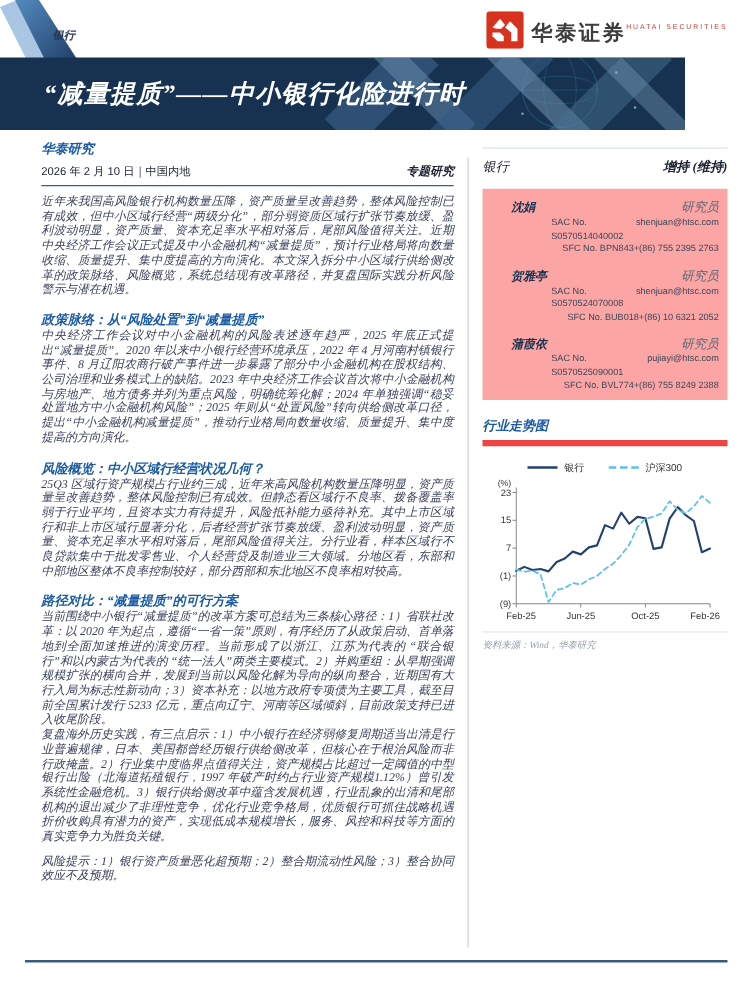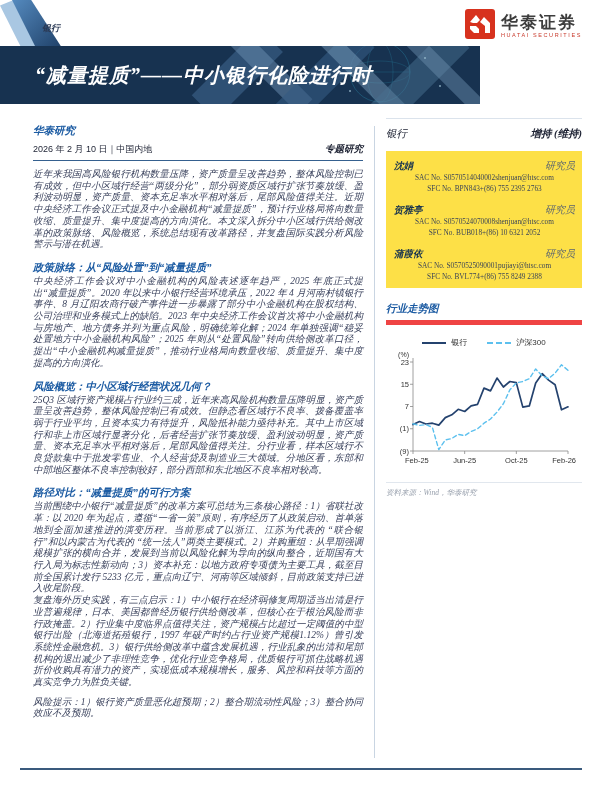--- a/index.html
+++ b/index.html
@@ -8,61 +8,61 @@
   
   .deco-stripes{position:absolute;top:0;left:0;width:80px;height:56px;}
   .stripe-light{position:absolute;top:0;left:0;width:80px;height:56px;
     background:#a9c7e2;clip-path:polygon(0% 10%,17% 0%,56% 80%,30% 95%);}
   .stripe-dark{position:absolute;top:0;left:0;width:80px;height:56px;
     background:linear-gradient(135deg,#5b93c9 0%,#1c3c63 85%);
     clip-path:polygon(15% 0%,39% 0%,84% 100%,50% 100%);}
   .category-tag{position:absolute;top:22px;left:42px;font-size:9px;font-style:italic;
     font-weight:bold;color:#2b3a55;}
   .logo{position:absolute;top:9px;right:18px;display:flex;align-items:center;gap:6px;}
-  .logo-text{display:flex;flex-direction:column;line-height:1;}
+  .logo-text{display:flex;flex-direction:row;line-height:1;}
   .logo-cn{font-size:17px;font-weight:bold;color:#3d3d3d;letter-spacing:2px;
     font-family:"Liberation Sans",sans-serif;}
   .logo-en{font-size:5.5px;color:#c8392b;letter-spacing:1.6px;margin-top:2px;
     font-family:"Liberation Sans",sans-serif;}
   
-  .banner{position:absolute;top:46px;left:0;width:480px;height:58px;background:#173250;}
+  .banner{position:absolute;top:46px;left:0;width:548px;height:58px;background:#173250;}
   .banner-pattern{position:absolute;top:0;right:0;width:290px;height:58px;overflow:hidden;}
   .banner-title{position:absolute;top:50%;left:35px;transform:translateY(-50%);
     color:#ffffff;font-size:20px;font-weight:bold;font-style:italic;letter-spacing:1px;}
   
-  .col-left{position:absolute;left:33px;top:124px;width:330px;color:#39415c;}
+  .col-left{position:absolute;left:33px;top:112px;width:330px;color:#39415c;}
   .col-divider{position:absolute;left:374px;top:126px;height:632px;width:1px;background:#c9d5e2;}
   .col-right{position:absolute;left:386px;top:118px;width:196px;color:#39415c;}
   .brand{font-size:10.5px;font-weight:bold;font-style:italic;color:#1d5ca3;margin-bottom:5px;}
   .meta-row{display:flex;justify-content:space-between;align-items:flex-start;font-size:9.5px;
     color:#1d2233;padding-bottom:4px;border-bottom:1.5px solid #35608f;}
   .meta-left{font-family:"Liberation Sans",sans-serif;font-size:9px;}
   .meta-right{font-weight:bold;font-style:italic;margin-left:20px;}
   .para{font-size:9.5px;line-height:11.7px;text-align:justify;font-style:italic;margin:8px 0 0 0;}
   .sec-heading{font-size:10.5px;font-weight:bold;font-style:italic;color:#1d5ca3;margin:10px 0 1px 0;}
   
   .rating-row{display:flex;justify-content:space-between;align-items:baseline;
     border-top:1px solid #dbe3ec;padding-top:8px;font-size:10.5px;font-style:italic;color:#1d2233;}
   .rating-val{font-weight:bold;}
-  .analyst-panel{background:#fde047;margin-top:10px;padding:8px 7px 4px 8px;}
+  .analyst-panel{background:#fca5a5;margin-top:10px;padding:8px 7px 4px 23px;}
   .analyst{margin-bottom:9px;}
   .an-row1{display:flex;justify-content:space-between;align-items:baseline;}
   .an-name{font-size:9.5px;font-weight:bold;font-style:italic;color:#16324f;}
   .an-role{font-size:10px;font-style:italic;color:#5a6470;}
-  .an-row{display:flex;justify-content:center;font-size:7.3px;line-height:10.5px;
-    color:#3c4556;font-family:Liberation Serif, serif;}
+  .an-row{display:flex;justify-content:flex-end;font-size:7.3px;line-height:10.5px;
+    color:#3c4556;font-family:Liberation Sans, sans-serif;margin-left:32px;}
   .chart-block{margin-top:14px;}
   .chart-title{font-size:10.5px;font-weight:bold;font-style:italic;color:#1d5ca3;
     padding-bottom:4px;border-bottom:5px solid #ef4444;}
   .legend-row{display:flex;justify-content:center;gap:20px;margin-top:12px;align-items:center;}
   .legend-item{display:flex;align-items:center;gap:5px;font-size:8px;color:#333;
     font-family:"Liberation Sans",sans-serif;}
   .legend-line{width:24px;height:0;border-top:2px solid #24426e;}
   .legend-line.dashed{border-top:2px dashed #5cc0ee;}
-  .chart-source{margin-top:10px;padding-top:5px;border-top:1px solid #e1e7ee;
+  .chart-source{padding-top:5px;border-top:1px solid #e1e7ee;
     font-size:7.5px;font-style:italic;color:#98a0ad;}
   
   .footer-rule{position:absolute;left:20px;right:18px;top:768px;height:2px;background:#3a5a7d;}
   .footer-row{position:absolute;left:20px;right:18px;top:774px;display:flex;
     justify-content:space-between;align-items:baseline;}
   .disclaimer{font-size:8px;font-style:italic;color:#44485a;}
   .page-num{font-size:9px;color:#222;font-family:"Liberation Sans",sans-serif;}
   svg text{font-family:"Liberation Sans",sans-serif;}
 </style>
 </head>

